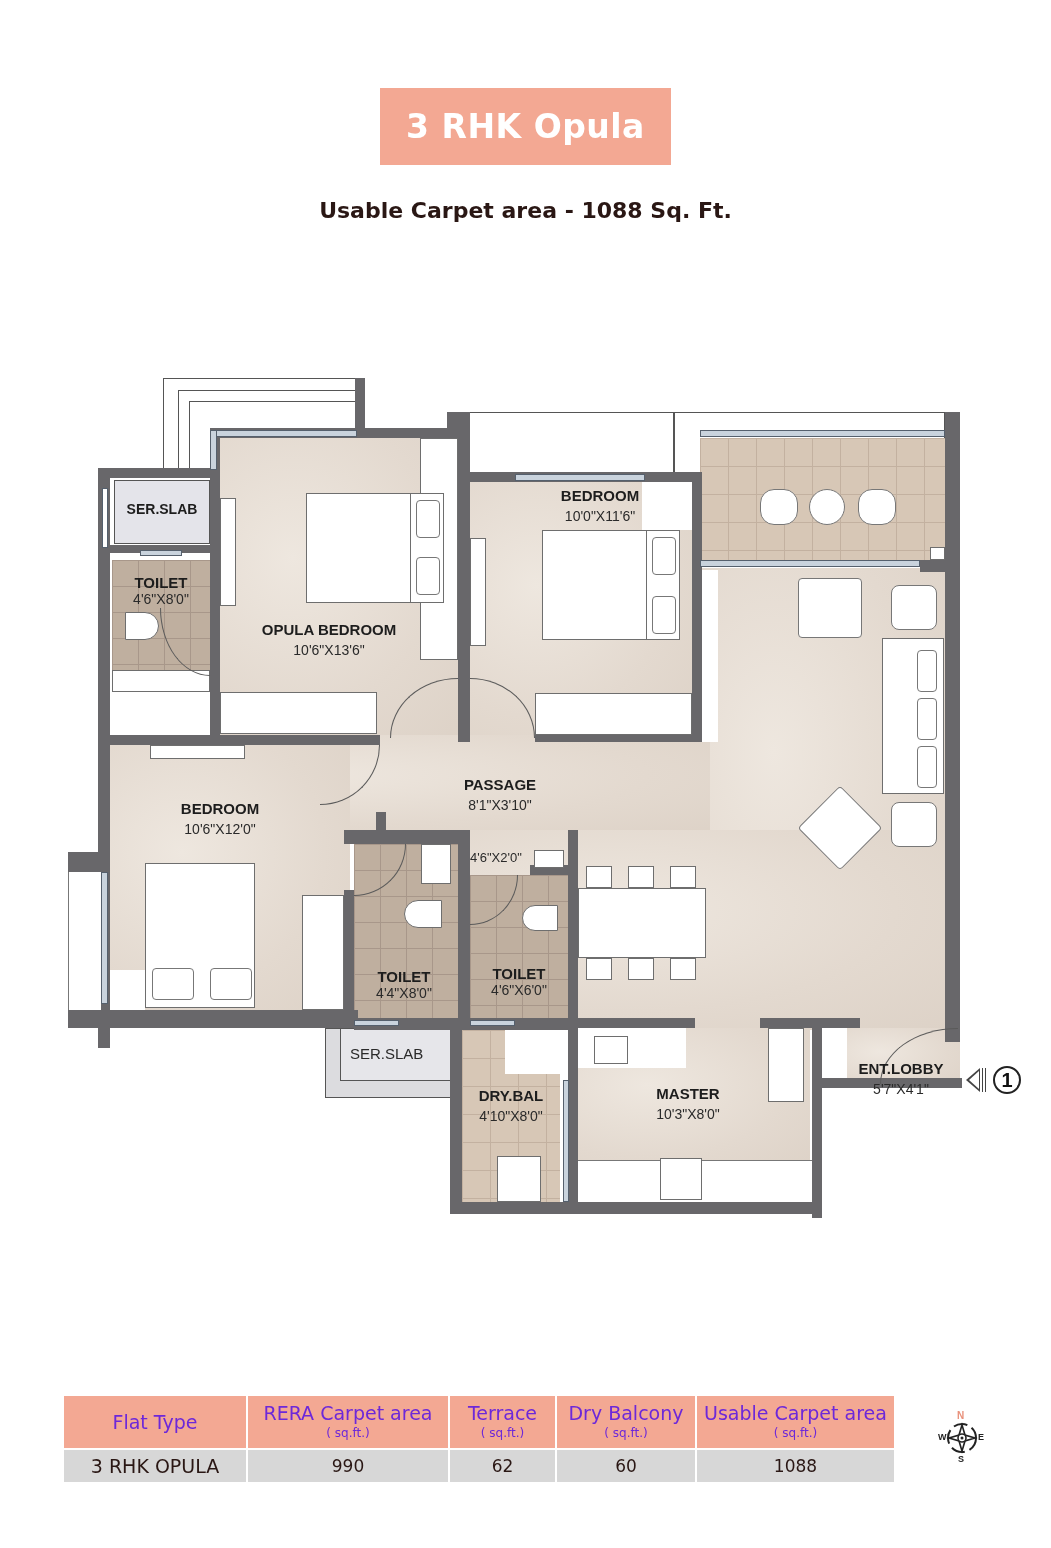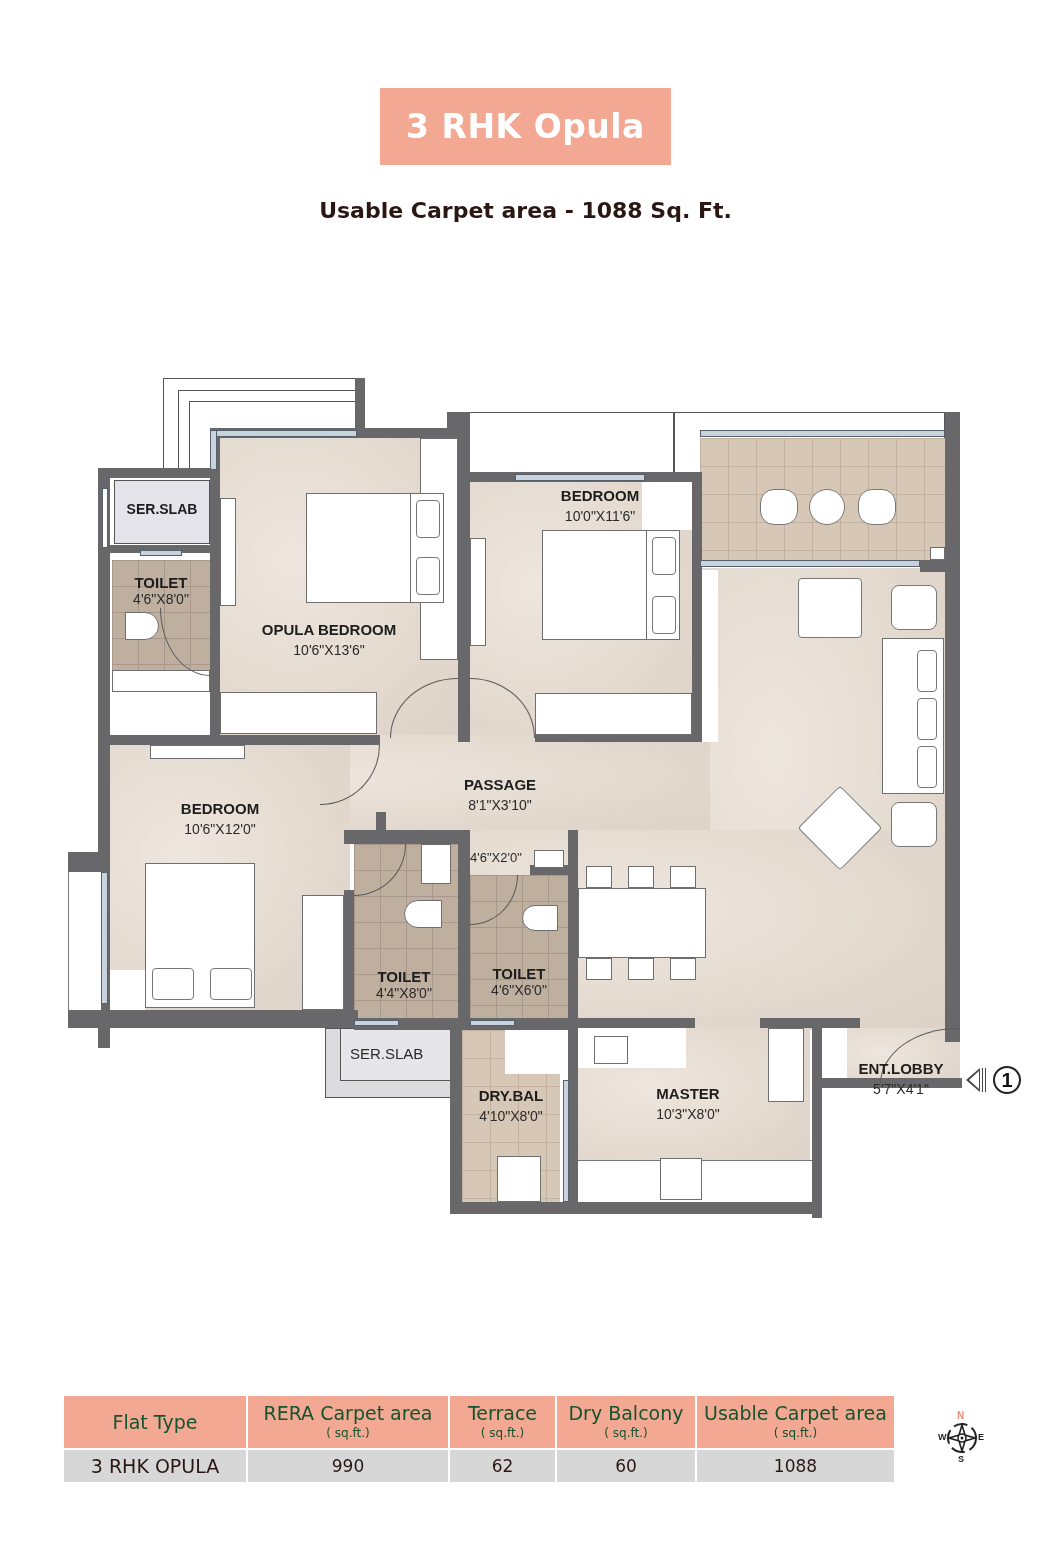--- a/index.html
+++ b/index.html
@@ -17,21 +17,21 @@
   .white{background:#fff;border:1px solid #6e6e6e;box-sizing:border-box;}
   .slab{background:#e8e8ec;border:1px solid #555;box-sizing:border-box;}
   .window{background:#c9d3dd;border:1px solid #55606d;box-sizing:border-box;}
   .room-label{font-weight:bold;font-size:15px;color:#1d1d1d;text-align:center;white-space:nowrap;}
   .room-dim{font-size:14px;color:#2a2a2a;text-align:center;white-space:nowrap;}
   .door-arc{border:1.5px solid #5a5a5a;border-radius:0 100% 0 0;box-sizing:border-box;background:transparent;}
   .pillow{background:#fff;border:1px solid #777;border-radius:4px;box-sizing:border-box;}
   .chair{background:#fff;border:1px solid #777;border-radius:8px;box-sizing:border-box;}
   
   .tbl{left:64px;top:1396px;border-collapse:collapse;}
-  .tbl th{background:#f3a893;color:#14532d;font-weight:normal;font-size:19px;padding:0;height:52px;border-right:2px solid #fff;line-height:1.1;font-family:"DejaVu Sans",sans-serif;}
+  .tbl th{background:#f3a893;color:#6d28d9;font-weight:normal;font-size:19px;padding:0;height:52px;border-right:2px solid #fff;line-height:1.1;font-family:"DejaVu Sans",sans-serif;}
   .tbl th .unit{display:block;font-size:12px;margin-top:3px;}
   .tbl td{background:#d7d7d7;color:#2a1714;text-align:center;font-size:17px;height:30px;border-right:2px solid #fff;border-top:2px solid #fff;font-family:"DejaVu Sans",sans-serif;}
   .compass{left:940px;top:1412px;width:44px;height:52px;}
 </style>
 </head>
 <body>
 
 <div class="abs title-box">
   <span class="title-text">3 RHK Opula</span>
 </div>

